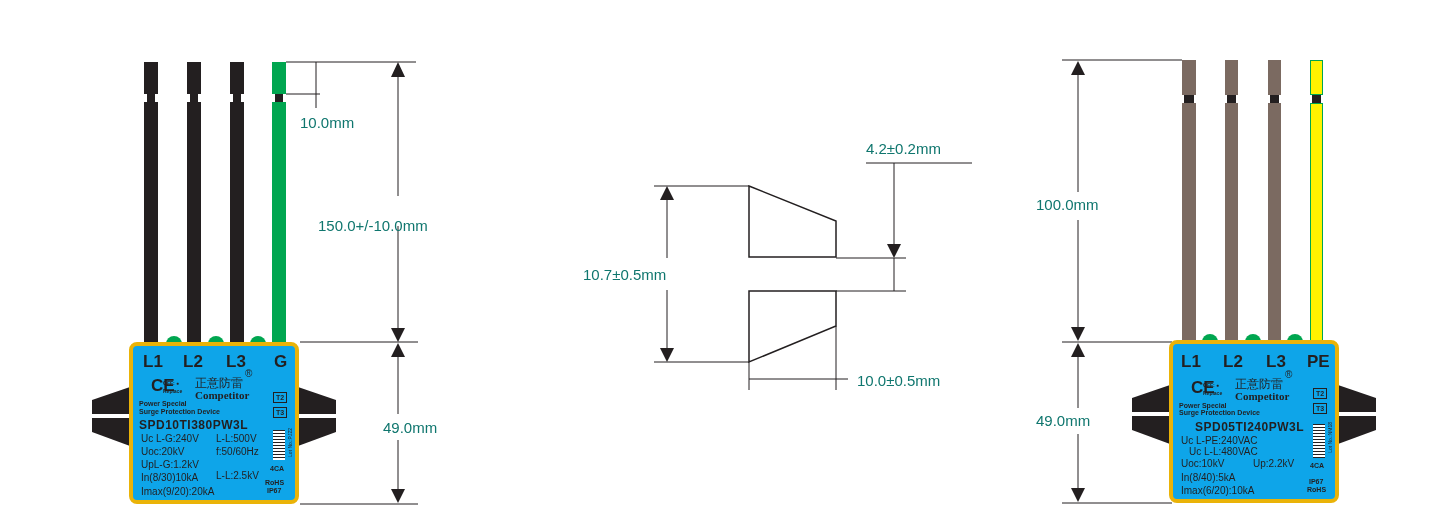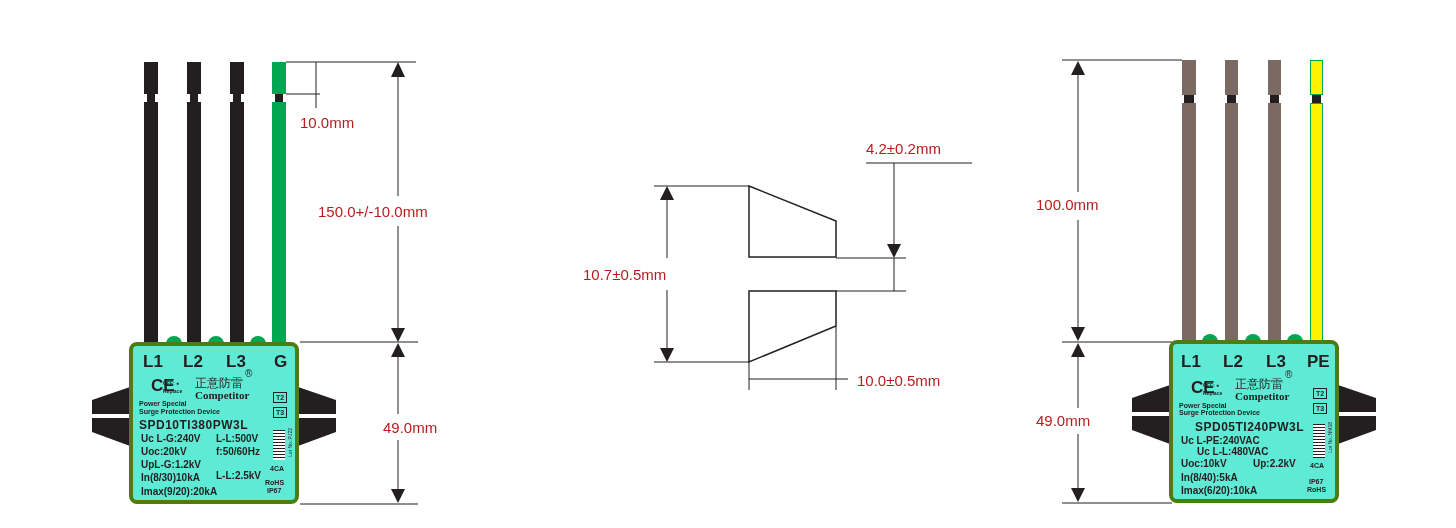--- a/index.html
+++ b/index.html
@@ -1,22 +1,22 @@
 <!DOCTYPE html>
 <html><head>
 <meta charset="utf-8">
 <style>
   html,body{margin:0;padding:0;background:#fff;}
   body{width:1456px;height:528px;position:relative;overflow:hidden;font-family:"Liberation Sans",sans-serif;color:#231f20;}
-  .lbl{position:absolute;font-size:15px;color:#b91c1c;white-space:nowrap;}
-  .device{position:absolute;background:#5eead4;border:4px solid #4d7c0f;border-radius:8px;box-sizing:border-box;}
+  .lbl{position:absolute;font-size:15px;color:#0f766e;white-space:nowrap;}
+  .device{position:absolute;background:#0ea5e9;border:4px solid #eab308;border-radius:8px;box-sizing:border-box;}
   .dev-term{position:absolute;font-weight:bold;font-size:17px;}
   .dev-small{position:absolute;font-size:7px;font-weight:bold;line-height:8px;}
   .dev-model{position:absolute;font-weight:bold;font-size:12px;letter-spacing:0.5px;}
-  .dev-spec{position:absolute;font-weight:bold;font-size:10px;white-space:nowrap;}
+  .dev-spec{position:absolute;font-weight:normal;font-size:10px;white-space:nowrap;}
   .dev-brand-cn{position:absolute;font-family:"DejaVu Serif",serif;font-size:12px;}
   .dev-brand-en{position:absolute;font-family:"Liberation Serif",serif;font-weight:bold;font-size:11px;}
   .ce{position:absolute;font-size:17px;font-weight:bold;margin-left:12px;}
   .tbox{position:absolute;border:1px solid #231f20;font-size:7px;font-weight:bold;padding:0 2px;line-height:9px;}
   .cert{position:absolute;font-size:7px;font-weight:bold;text-align:center;line-height:9px;}
   .lotno{position:absolute;font-size:5px;writing-mode:vertical-rl;transform:rotate(180deg);}
 </style>
 </head>
 <body>
 
@@ -136,21 +136,21 @@
 
     <polygon points="1078,343 1071,357 1085,357" fill="#231f20"></polygon>
     <line x1="1078" y1="357" x2="1078" y2="408" stroke="#231f20" stroke-width="1"></line>
     <line x1="1078" y1="434" x2="1078" y2="488" stroke="#231f20" stroke-width="1"></line>
     <polygon points="1078,502 1071,488 1085,488" fill="#231f20"></polygon>
     <line x1="1062" y1="503" x2="1172" y2="503" stroke="#231f20" stroke-width="1"></line>
   </g>
 </svg>
 
 <div class="lbl" style="left:300px;top:114px">10.0mm</div>
-<div class="lbl" style="left:318px;top:203px">150.0+/-10.0mm</div>
+<div class="lbl" style="left:318px;top:217px">150.0+/-10.0mm</div>
 <div class="lbl" style="left:383px;top:419px">49.0mm</div>
 
 <div class="lbl" style="left:866px;top:140px">4.2±0.2mm</div>
 <div class="lbl" style="left:583px;top:266px">10.7±0.5mm</div>
 <div class="lbl" style="left:857px;top:372px">10.0±0.5mm</div>
 
 <div class="lbl" style="left:1036px;top:196px">100.0mm</div>
 <div class="lbl" style="left:1036px;top:412px">49.0mm</div>
 
 <div class="device" style="left:129px;top:342px;width:170px;height:162px">
@@ -201,21 +201,21 @@
   <span class="dev-brand-en" style="left:62px;top:46px">Competitor</span>
 
   <span class="dev-small" style="left:6px;top:58px">Power Special</span>
   <span class="dev-small" style="left:6px;top:65px">Surge Protection Device</span>
   <span class="tbox" style="left:140px;top:44px">T2</span>
   <span class="tbox" style="left:140px;top:59px">T3</span>
 
   <span class="dev-model" style="left:22px;top:76px">SPD05TI240PW3L</span>
 
   <span class="dev-spec" style="left:8px;top:91px">Uc L-PE:240VAC</span>
-  <span class="dev-spec" style="left:24px;top:102px">Uc L-L:480VAC</span>
+  <span class="dev-spec" style="left:16px;top:102px">Uc L-L:480VAC</span>
   <span class="dev-spec" style="left:8px;top:114px">Uoc:10kV</span>
   <span class="dev-spec" style="left:80px;top:114px">Up:2.2kV</span>
   <span class="dev-spec" style="left:8px;top:128px">In(8/40):5kA</span>
   <span class="dev-spec" style="left:8px;top:141px">Imax(6/20):10kA</span>
 
   <div style="position:absolute;left:140px;top:80px;width:12px;height:34px;background:repeating-linear-gradient(#231f20 0 1px,#fff 1px 3px)"></div>
   <span class="lotno" style="left:154px;top:78px">Lot No.:NM18</span>
   <span class="cert" style="left:137px;top:117px">4CA</span>
   <span class="cert" style="left:136px;top:133px">IP67</span>
   <span class="cert" style="left:134px;top:141px">RoHS</span>

